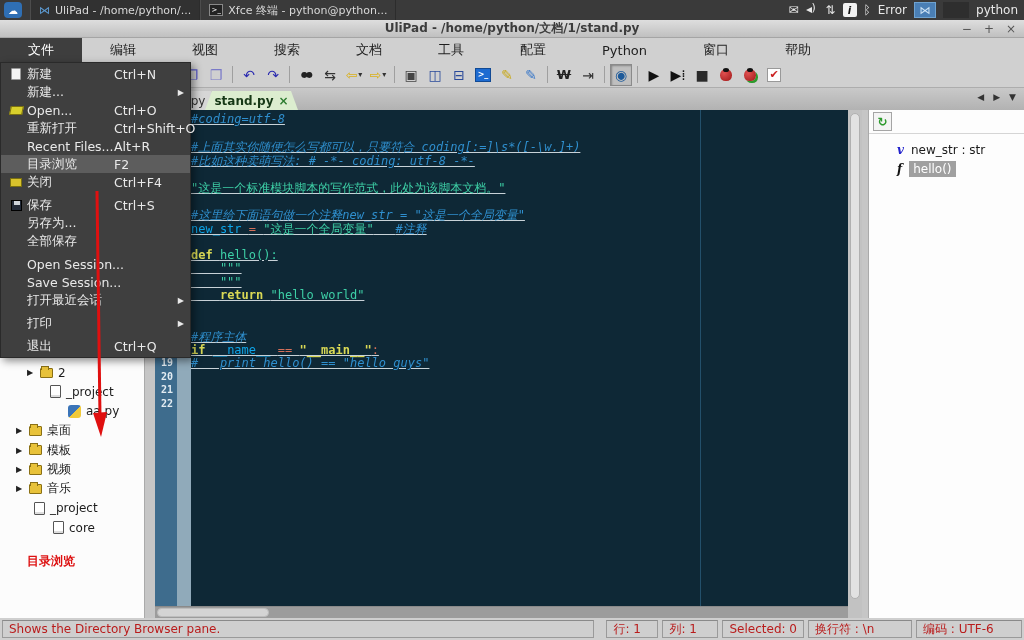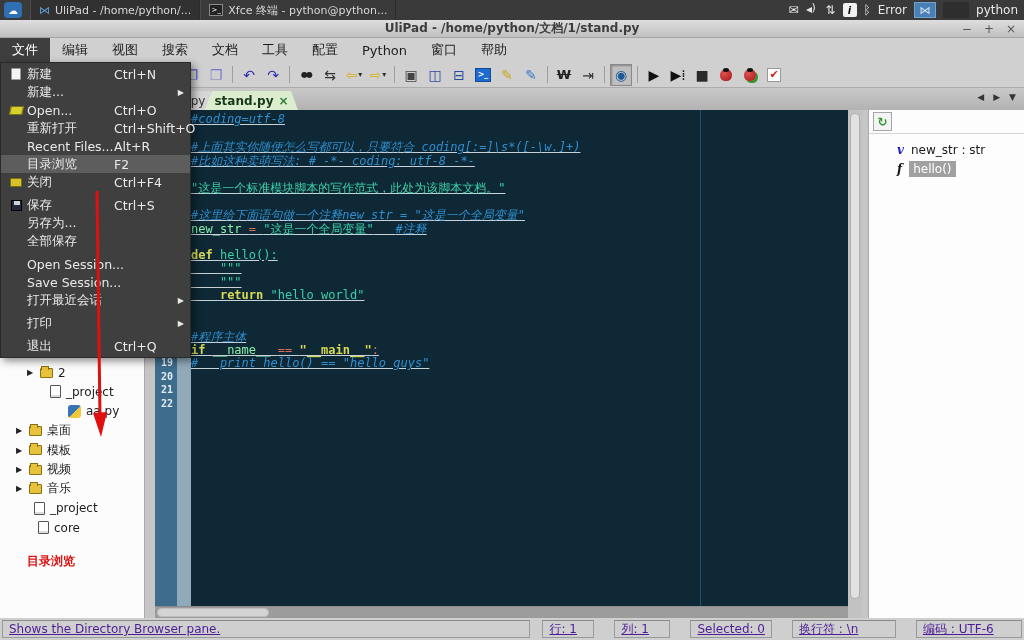--- a/index.html
+++ b/index.html
@@ -22,21 +22,21 @@
   .bfly { color:#5d9bd3; font-size:11px; }
   .ci-term { width:14px; height:12px; background:#222; border:1px solid #888; color:#fff; font-size:7px; line-height:10px; text-align:center; }
 
   
   .titlebar { position:absolute; left:0; top:20px; width:1024px; height:18px; background:linear-gradient(#dedede,#c0c0c0); border-bottom:1px solid #a5a5a5; display:flex; align-items:center; }
   .tt-text { flex:1; text-align:center; font-size:12px; font-weight:bold; color:#3c3c3c; }
   .tt-btns { position:absolute; right:8px; top:0; height:18px; display:flex; gap:12px; align-items:center; color:#555; font-size:12px; }
 
   
   .menubar { position:absolute; left:0; top:38px; width:1024px; height:24px; background:#d0d0d0; display:flex; align-items:stretch; font-size:13px; color:#1e1e1e; }
-  .mitem { padding:0 12px; display:flex; align-items:center; }
+  .mitem { padding:0 28px; display:flex; align-items:center; }
   .mitem.active { background:#3e3e3e; color:#fff; }
 
   
   .toolbar { position:absolute; left:0; top:62px; width:1024px; height:26px; background:#d0d0d0; border-bottom:1px solid #adadad; display:flex; align-items:center; padding-left:3px; }
   .tbtn { width:22px; height:22px; margin:0 1px; display:flex; align-items:center; justify-content:center; font-size:14px; color:#333; position:relative; }
   .tbtn.pressed { border:1px solid #8a8a8a; background:#bfbfbf; box-shadow:inset 1px 1px 2px rgba(0,0,0,.3); }
   .tsep { width:1px; height:17px; background:#9f9f9f; margin:0 4px; }
   .dd { font-size:8px; color:#333; margin-left:1px; }
   .g-small { font-size:8px; letter-spacing:-2px; }
   .ci-page { width:11px; height:13px; background:#fdfdfd; border:1px solid #666; border-radius:1px; }
@@ -74,39 +74,39 @@
   .editor { position:absolute; left:155px; top:0; width:693px; height:508px; background:#0e2836; overflow:hidden; }
   .gutter { position:absolute; left:0; top:0; width:22px; height:496px; background:#3e6c8d; }
   .gln { height:13.57px; font:bold 10px "DejaVu Sans Mono",monospace; color:#e3ecf2; text-align:right; padding-right:4px; line-height:13.57px; }
   .foldm { position:absolute; left:22px; top:0; width:14px; height:496px; background:#90aaba; }
   .codearea { position:absolute; left:36px; top:0; right:0; height:496px; padding-top:2px; }
   .cline { height:13.57px; line-height:13.57px; font:12px "DejaVu Sans Mono",monospace; white-space:pre; color:#c8d2d8;text-decoration:underline; }
   .tk-cm { color:#2f8fce; font-style:italic; }
   .tk-st { color:#3dcfa6; }
   .tk-kw { color:#d9d955; font-weight:bold; }
   .tk-op { color:#d4705a; }
-  .tk-id { color:#86efac; }
+  .tk-id { color:#0ea5e9; }
   .edgeline { position:absolute; left:545px; top:0; width:1px; height:496px; background:#23506b; }
   .hscroll { position:absolute; left:0; bottom:0; width:693px; height:12px; background:#9c9c9c; border-top:1px solid #8a8a8a; }
   .hthumb { position:absolute; left:2px; top:1px; width:112px; height:9px; background:#d4d4d4; border-radius:5px; border:1px solid #bdbdbd; }
   .vscroll { position:absolute; left:848px; top:0; width:14px; height:508px; background:#c2c2c2; }
   .vthumb { position:absolute; left:2px; top:3px; width:10px; height:486px; background:#e2e2e2; border-radius:5px; border:1px solid #b0b0b0; }
 
   .pdivider { position:absolute; left:862px; top:0; width:6px; height:508px; background:#c6c6c6; }
   .rightpanel { position:absolute; left:868px; top:0; width:156px; height:508px; background:#fdfdfd; border-left:1px solid #aaa; }
   .rp-head { height:24px; border-bottom:1px solid #d5d5d5; display:flex; align-items:center; padding-left:4px; }
   .rp-refresh { width:19px; height:19px; border:1px solid #a5a5a5; background:#f4f4f4; color:#2d9a2d; font-size:12px; font-weight:bold; display:flex; align-items:center; justify-content:center; }
   .rp-item { height:19px; display:flex; align-items:center; gap:7px; padding-left:28px; font-size:12px; color:#1a1a1a; }
   .rp-ico { font-family:"DejaVu Serif","Liberation Serif",serif; font-style:italic; font-weight:bold; font-size:12px; }
   .rp-ico.var { color:#2222cc; }
   .rp-ico.fn { color:#111; }
   .rp-label.sel { background:#a0a0a0; color:#fff; padding:1px 4px; }
 
   
-  .statusbar { position:absolute; left:0; top:618px; width:1024px; height:22px; background:#cfcfcf; display:flex; align-items:center; padding:0 2px; gap:4px; font-size:12px; color:#4c1d95;text-decoration:underline; }
+  .statusbar { position:absolute; left:0; top:618px; width:1024px; height:22px; background:#cfcfcf; display:flex; align-items:center; padding:0 2px; gap:4px; font-size:12px; color:#b91c1c; }
   .sb-cell { border:1px solid #9a9a9a; border-top-color:#8a8a8a; height:18px; line-height:16px; padding:0 6px; background:#cfcfcf; white-space:nowrap; }
   .sb-msg { flex:1; }
 
   
   .filemenu { position:absolute; left:0; top:62px; width:191px; background:#3f3f3f; border:1px solid #2a2a2a; box-shadow:3px 3px 8px rgba(0,0,0,.45); z-index:50; padding:2px 0; }
   .fm-row { height:18px; display:flex; align-items:center; color:#e9e9e9; font-size:12.5px; position:relative; padding-left:6px; }
   .fm-row.hl { background:#5d5d5d; }
   .fm-ico { width:18px; display:flex; align-items:center; justify-content:center; }
   .fm-label { margin-left:2px; white-space:nowrap; }
   .fm-short { position:absolute; left:113px; white-space:nowrap; }
@@ -331,21 +331,21 @@
           </div>
           <div class="trow" style="top: 369.4px; padding-left: 16px;">
             <div class="texp">▶</div>
             <div class="ci-folder"></div>
             <div>音乐</div>
           </div>
           <div class="trow" style="top: 388.8px; padding-left: 34px;">
             <div class="tree-page"></div>
             <div>_project</div>
           </div>
-          <div class="trow" style="top: 408.2px; padding-left: 38px;">
+          <div class="trow" style="top: 408.2px; padding-left: 53px;">
             <div class="tree-page"></div>
             <div>core</div>
           </div>
         </div>
       <div class="pane-caption">目录浏览</div>
     </div>
     <div class="splitter"></div>
 
     <div class="editor">
       <div class="gutter" id="gutter" style="padding-top: 2px;">
@@ -419,21 +419,21 @@
           <div class="rp-item">
             <div class="rp-ico fn">f</div>
             <div class="rp-label sel">hello()</div>
           </div>
         </div>
     </div>
   </div>
 
   <div class="statusbar">
     <div class="sb-cell sb-msg">Shows the Directory Browser pane.</div>
-    <span id="sb-cells" style="display:flex;gap:20px;padding-left:8px;">
+    <span id="sb-cells" style="display:flex;gap:4px;padding-left:8px;">
         <div class="sb-cell" style="min-width: 52px;">行: 1</div>
         <div class="sb-cell" style="min-width: 56px;">列: 1</div>
         <div class="sb-cell" style="min-width: 64px;">Selected: 0</div>
         <div class="sb-cell" style="min-width: 104px;">换行符 : \n</div>
         <div class="sb-cell" style="min-width: 106px;">编码 : UTF-6</div>
       </span>
   </div>
 
   <div class="filemenu" id="filemenu">
       <div class="fm-row">

